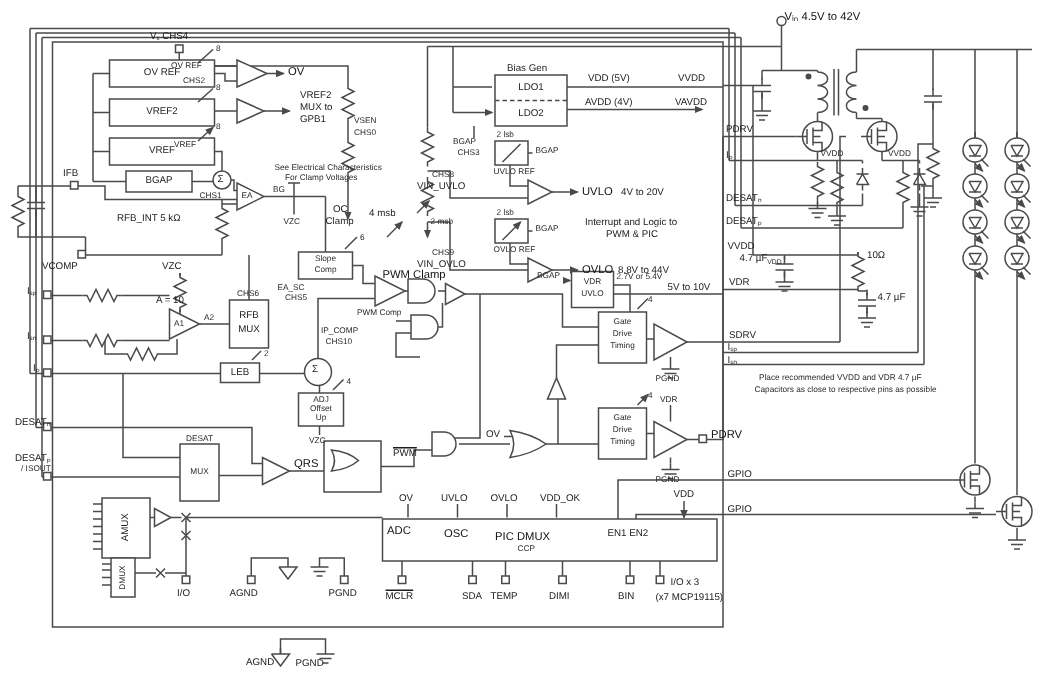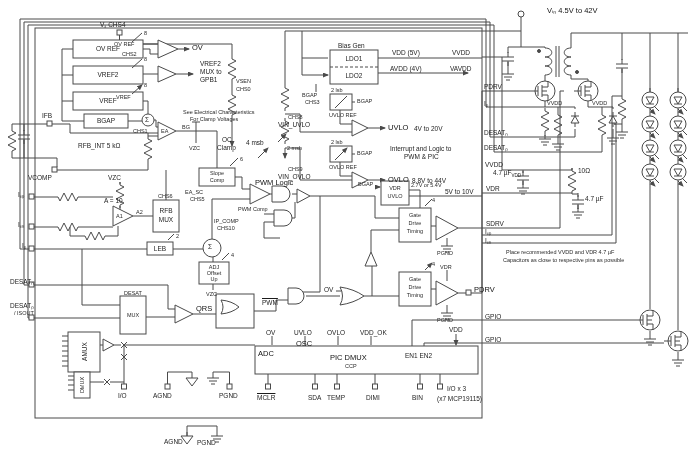--- a/index.html
+++ b/index.html
@@ -355,21 +355,21 @@
 <div class="lbl-s ctr" style="left:199px;top:276px;width:30px">Up</div>
 <div class="lbl-s" style="left:231px;top:252px">4</div>
 <div class="lbl-s" style="left:206px;top:291px">VZC</div>
 <div class="lbl-s" style="left:214px;top:218px">IP_COMP</div>
 <div class="lbl-s" style="left:217px;top:225px">CHS10</div>
 <div class="lbl-s" style="left:185px;top:189px">EA_SC</div>
 <div class="lbl-s" style="left:190px;top:196px">CHS5</div>
 <div class="lbl-s ctr" style="left:199px;top:170px;width:36px">Slope</div>
 <div class="lbl-s ctr" style="left:199px;top:177px;width:36px">Comp</div>
 <div class="lbl-s" style="left:240px;top:156px">6</div>
-<div class="lbl-m" style="left:255px;top:179px">PWM Logic</div>
+<div class="lbl-m" style="left:255px;top:179px">PWM Clamp</div>
 <div class="lbl-s" style="left:238px;top:206px">PWM Comp</div>
 <div class="lbl ovl" style="left:262px;top:299px">PWM</div>
 <div class="lbl" style="left:324px;top:286px">OV</div>
 
 <div class="lbl" style="left:10px;top:278px">DESATₙ</div>
 <div class="lbl" style="left:10px;top:302px">DESATₚ</div>
 <div class="lbl-s" style="left:14px;top:310px">/ ISOUT</div>
 <div class="lbl-s ctr" style="left:118px;top:290px;width:30px">DESAT</div>
 <div class="lbl-s ctr" style="left:120px;top:312px;width:26px">MUX</div>
 <div class="lbl-m" style="left:196px;top:305px">QRS</div>
@@ -415,21 +415,21 @@
 <div class="lbl-s" style="left:432px;top:197px">4</div>
 <div class="lbl-s" style="left:432px;top:261px">4</div>
 <div class="lbl-s" style="left:440px;top:264px">VDR</div>
 <div class="lbl-s" style="left:437px;top:250px">PGND</div>
 <div class="lbl-s" style="left:437px;top:317px">PGND</div>
 <div class="lbl-m" style="left:474px;top:286px">PDRV</div>
 <div class="lbl" style="left:486px;top:220px">SDRV</div>
 <div class="lbl" style="left:486px;top:185px">VDR</div>
 
 <div class="lbl-m" style="left:258px;top:350px">ADC</div>
-<div class="lbl-m" style="left:296px;top:340px">OSC</div>
+<div class="lbl-m" style="left:296px;top:352px">OSC</div>
 <div class="lbl-m" style="left:330px;top:354px">PIC DMUX</div>
 <div class="lbl-s" style="left:345px;top:363px">CCP</div>
 <div class="lbl" style="left:405px;top:352px">EN1 EN2</div>
 <div class="lbl" style="left:266px;top:329px">OV</div>
 <div class="lbl" style="left:294px;top:329px">UVLO</div>
 <div class="lbl" style="left:327px;top:329px">OVLO</div>
 <div class="lbl" style="left:360px;top:329px">VDD_OK</div>
 <div class="lbl" style="left:449px;top:326px">VDD</div>
 <div class="lbl ovl" style="left:257px;top:394px">MCLR</div>
 <div class="lbl" style="left:308px;top:394px">SDA</div>
@@ -441,21 +441,21 @@
 
 <div class="lbl vert ctr" style="left:64px;top:348px;width:40px">AMUX</div>
 <div class="lbl-s vert ctr" style="left:69px;top:382px;width:26px">DMUX</div>
 <div class="lbl" style="left:118px;top:392px">I/O</div>
 <div class="lbl" style="left:153px;top:392px">AGND</div>
 <div class="lbl" style="left:219px;top:392px">PGND</div>
 
 <div class="lbl" style="left:164px;top:438px">AGND</div>
 <div class="lbl" style="left:197px;top:439px">PGND</div>
 
-<div class="lbl-m" style="left:547px;top:7px">Vᵢₙ 4.5V to 42V</div>
+<div class="lbl-m" style="left:523px;top:7px">Vᵢₙ 4.5V to 42V</div>
 <div class="lbl" style="left:484px;top:83px">PDRV</div>
 <div class="lbl" style="left:484px;top:100px">Iₚ</div>
 <div class="lbl" style="left:484px;top:129px">DESATₙ</div>
 <div class="lbl" style="left:484px;top:144px">DESATₚ</div>
 <div class="lbl" style="left:485px;top:161px">VVDD</div>
 <div class="lbl" style="left:493px;top:169px"><span>4.7 µF</span><span class="sub">VDD</span></div>
 <div class="lbl" style="left:578px;top:167px">10Ω</div>
 <div class="lbl" style="left:585px;top:195px">4.7 µF</div>
 <div class="lbl" style="left:485px;top:228px">Iₛₚ</div>
 <div class="lbl" style="left:485px;top:237px">Iₛₙ</div>

